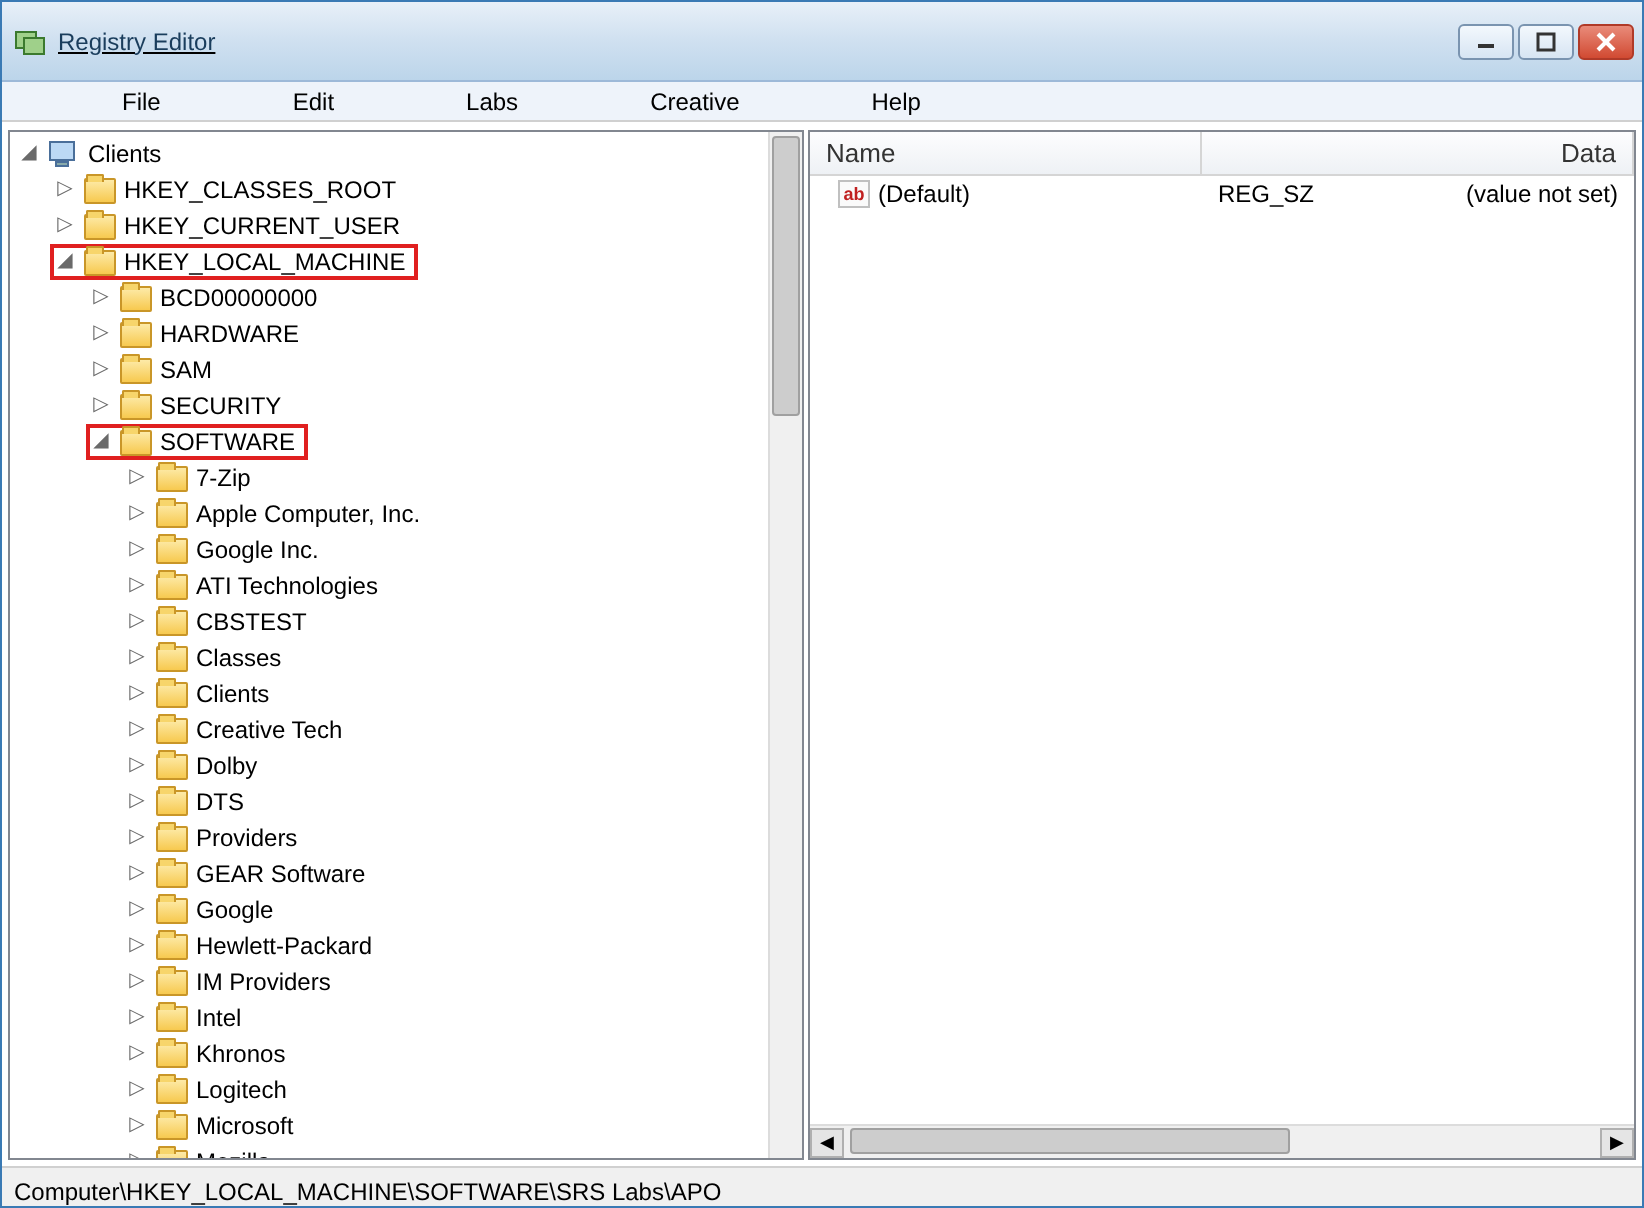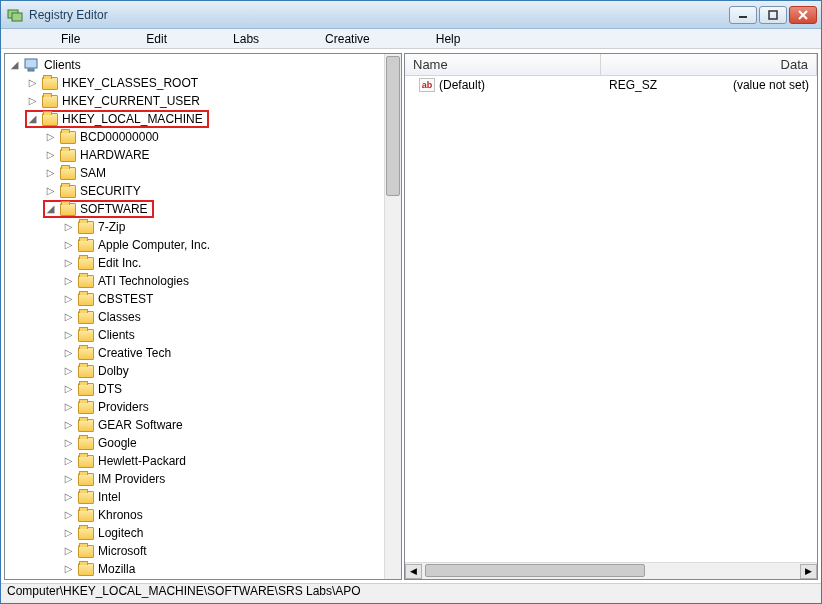--- a/index.html
+++ b/index.html
@@ -1,18 +1,18 @@
 <!DOCTYPE html>
 <html><head>
 <meta charset="utf-8">
 <style>
   * { box-sizing: border-box; margin: 0; padding: 0; }
   body { font-family: "Segoe UI", Tahoma, sans-serif; font-size: 12px; background: #fff; width: 822px; height: 604px; overflow: hidden; }
   .window { width: 822px; height: 604px; border: 1px solid #3a7ab4; background: #fff; display: flex; flex-direction: column; }
-  .titlebar { height: 28px; background: linear-gradient(to bottom, #e8f0f8 0%, #cfe0f0 50%, #bcd5ea 100%); display: flex; align-items: center; padding: 4px 4px; border-bottom: 1px solid #9db9d8; }
+  .titlebar { height: 40px; background: linear-gradient(to bottom, #e8f0f8 0%, #cfe0f0 50%, #bcd5ea 100%); display: flex; align-items: center; padding: 4px 4px; border-bottom: 1px solid #9db9d8; text-decoration: underline; }
   .titlebar .app-icon { width: 16px; height: 16px; margin: 0 6px 0 2px; display: flex; align-items: center; justify-content: center; }
   .titlebar .title { flex: 1; font-size: 12px; color: #1a3d5c; }
   .win-controls { display: flex; gap: 2px; }
   .win-btn { width: 28px; height: 18px; border: 1px solid #7a94b0; border-radius: 3px; background: linear-gradient(to bottom,#f3f8fd,#d7e5f3); display: flex; align-items: center; justify-content: center; font-size: 10px; cursor: default; }
   .win-btn.close { background: linear-gradient(to bottom,#e98b7a,#d14a32); border-color:#b03a28; color:#fff; font-weight:bold; }
   .menubar { height: 20px; background: #eef3fa; display: flex; align-items: center; padding: 0 4px; border-bottom: 1px solid #d0d0d0; gap: 2px; }
   .menubar .menu-item { padding: 2px 8px; cursor: default; margin-left: 48px; }
   .content { flex: 1; display: flex; border-top: 1px solid #fff; min-height: 0; }
   .tree-pane { width: 398px; border: 1px solid #828790; margin: 3px 1px 3px 3px; overflow: hidden; position: relative; display:flex; }
   .tree-scroll { flex:1; overflow-y:auto; overflow-x:hidden; padding: 2px 0; }
@@ -21,21 +21,21 @@
   .list-pane { flex: 1; border: 1px solid #828790; margin: 3px 3px 3px 1px; display: flex; flex-direction: column; overflow:hidden; }
   .list-header { display: flex; height: 22px; background: linear-gradient(to bottom,#fdfdfe,#eef1f5); border-bottom: 1px solid #d5d5d5; }
   .list-col { padding: 3px 8px; border-right: 1px solid #d5d5d5; font-size: 13px; color:#333; }
   .list-body { flex:1; overflow:auto; position:relative; }
   .list-row { display:flex; height:18px; align-items:center; }
   .list-cell { padding: 0 8px; font-size:12px; white-space:nowrap; }
   .list-hscroll { height:17px; background:#f0f0f0; border-top:1px solid #dcdcdc; display:flex; align-items:center; position:relative;}
   .list-hscroll .harrow { width:17px; height:15px; background:#e5e5e5; border:1px solid #b0b0b0; display:flex; align-items:center; justify-content:center; font-size:9px;}
   .list-hscroll .htrack { flex:1; height:15px; position:relative; }
   .list-hscroll .hthumb { position:absolute; left:3px; top:0; height:13px; width:220px; background:#cdcdcd; border:1px solid #a0a0a0; border-radius:2px;}
-  .statusbar { height: 20px; border-top: 1px solid #d0d0d0; background:#f0f0f0; display:flex; align-items:flex-start; padding:0 6px; font-size:12px;}
+  .statusbar { height: 20px; border-top: 1px solid #d0d0d0; background:#f0f0f0; display:flex; align-items:flex-end; padding:0 6px; font-size:12px;}
   .tree-node { display:flex; align-items:center; height:18px; white-space:nowrap; cursor:default; }
   .expander { width:11px; height:11px; display:inline-flex; align-items:center; justify-content:center; margin-right:2px; font-size:10px; color:#6a6a6a; line-height:1;}
   .indent { display:inline-block; }
   .folder-icon { width:16px; height:13px; margin:0 4px 0 2px; background:linear-gradient(to bottom,#fdeaa8,#f7c94f); border:1px solid #c99628; border-radius:1px; position:relative; display:inline-block;}
   .folder-icon:before { content:""; position:absolute; top:-3px; left:0; width:7px; height:3px; background:#f7d56b; border:1px solid #c99628; border-bottom:none; border-radius:1px 1px 0 0;}
   .computer-icon { width:16px; height:14px; margin:0 4px 0 2px; display:inline-block; position:relative;}
   .computer-icon svg{display:block}
   .highlight-red { border:2px solid #e02020; display:inline-flex; align-items:center; padding-right:4px; margin-left:-2px;}
   .str-icon { width:16px; height:14px; margin:0 4px 0 6px; display:inline-flex; align-items:center; justify-content:center; font-size:9px; font-weight:bold; color:#c02020; border:1px solid #c0c0c0; background:#fafafa;}
   .col-name{ width:196px;} .col-type{ width:116px;} .col-data{ flex:1;text-align:right;}
@@ -165,21 +165,21 @@
             <div class="tree-node">
               <span class="indent" style="width:58px"></span>
               <span class="expander">▷</span>
               <span class="folder-icon"></span>
               <span>Apple Computer, Inc.</span>
             </div>
             <div class="tree-node">
               <span class="indent" style="width:58px"></span>
               <span class="expander">▷</span>
               <span class="folder-icon"></span>
-              <span>Edit Inc.</span>
+              <span>Google Inc.</span>
             </div>
             <div class="tree-node">
               <span class="indent" style="width:58px"></span>
               <span class="expander">▷</span>
               <span class="folder-icon"></span>
               <span>ATI Technologies</span>
             </div>
             <div class="tree-node">
               <span class="indent" style="width:58px"></span>
               <span class="expander">▷</span>

